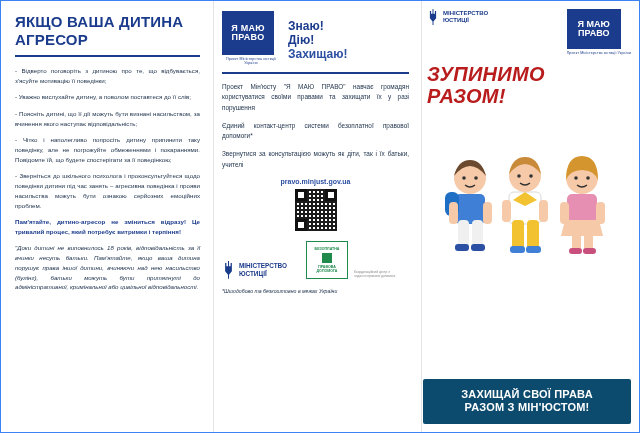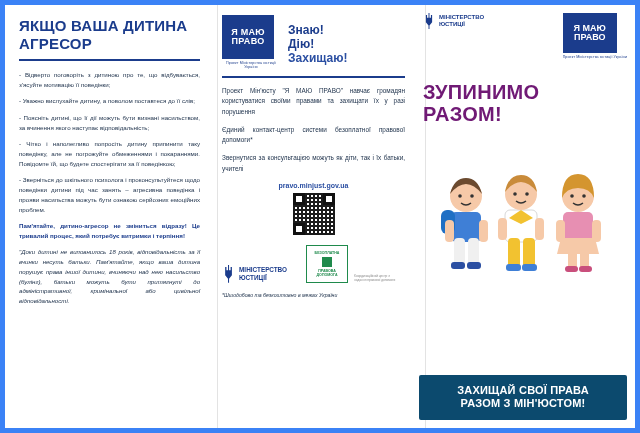--- a/index.html
+++ b/index.html
@@ -7,21 +7,21 @@
     width:640px;height:433px;
     background:#ffffff;
     font-family:"Liberation Sans", sans-serif;
     overflow:hidden;
     position:relative;
   }
   .page{
     position:absolute;inset:0;
     display:flex;
     box-sizing:border-box;
-    border:5px solid #3b82f6;
+    border:1px solid #3b82f6;
   }
   
   .panel{position:relative;box-sizing:border-box;height:100%;}
   .panel-left{width:212px;padding:10px 12px 8px 14px;}
   .panel-mid{width:208px;padding:10px 10px 8px 10px;}
   .panel-right{width:220px;padding:8px 8px 8px 8px;}
 
   
   .title-left{
     font-size:15px;font-weight:bold;color:#1b3c8c;
@@ -120,22 +120,22 @@
   .right-top{display:flex;justify-content:space-between;align-items:flex-start;}
   .minjust-r{display:flex;align-items:center;gap:4px;}
   .minjust-r .trident{width:12px;height:16px;}
   .minjust-r div.t{font-size:6px;font-weight:bold;color:#1b3c8c;line-height:1.15;}
   .logo-box-r{
     width:54px;height:40px;background:#1b3c8c;color:#fff;
     display:flex;flex-direction:column;align-items:center;justify-content:center;flex:none;
   }
   .logo-box-r .l1,.logo-box-r .l2{font-size:9px;font-weight:bold;line-height:1.05;}
   .headline{
-    margin-top:22px;font-size:20px;font-weight:bold;color:#701a75;
-    line-height:1.12;letter-spacing:.3px;
+    margin-top:8px;font-size:20px;font-weight:bold;color:#b91c1c;
+    line-height:1.12;letter-spacing:.3px;font-style:italic;
   }
   .kids{
     position:relative;height:150px;margin-top:12px;
   }
   .cta{
     position:absolute;left:4px;right:8px;bottom:8px;
     background:#0c4a6e;color:#fff;text-align:center;
     padding:9px 4px;border-radius:2px;
   }
   .cta div{font-size:11px;font-weight:bold;line-height:1.25;letter-spacing:.2px;}

